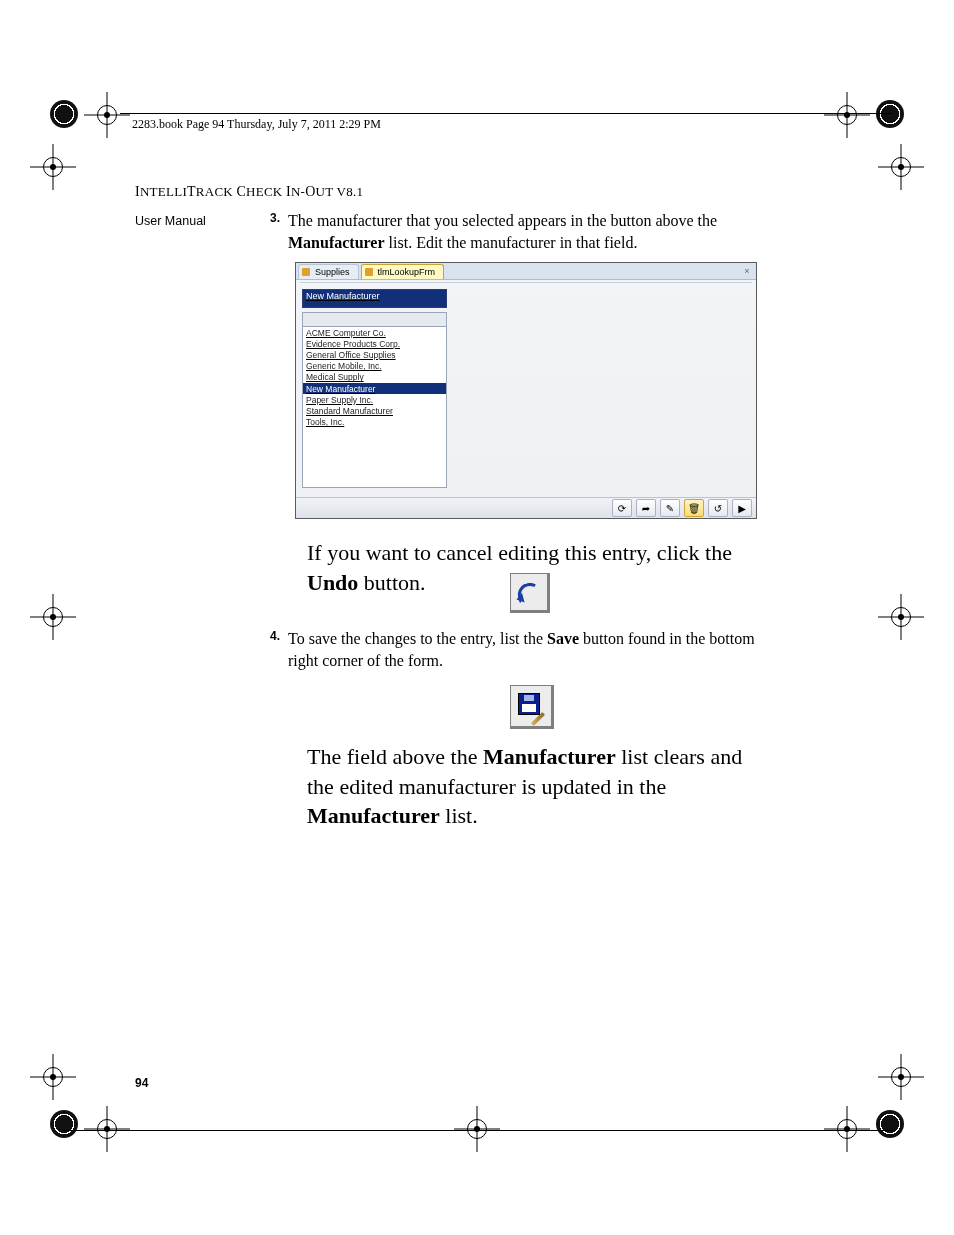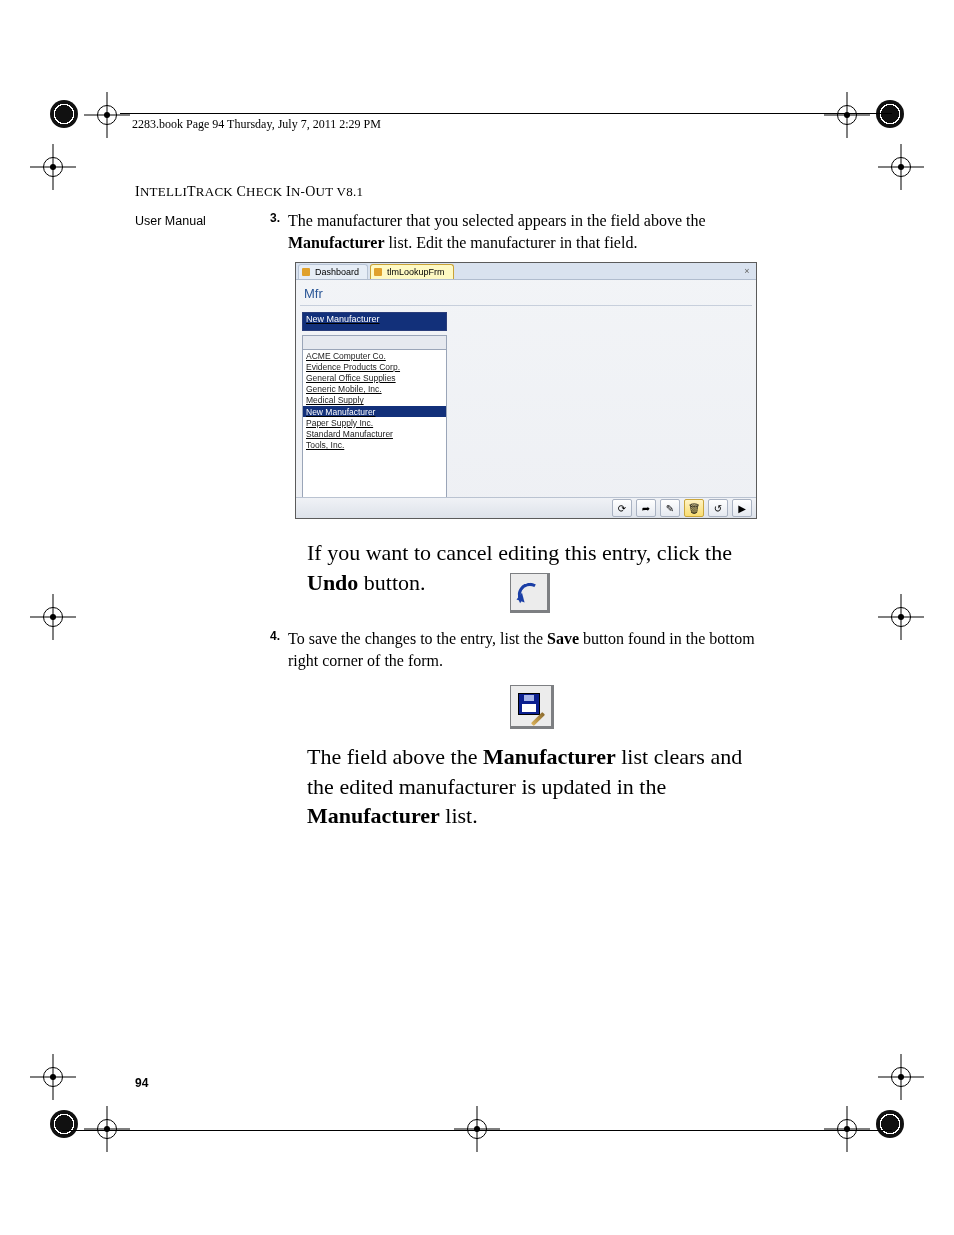--- a/index.html
+++ b/index.html
@@ -142,36 +142,35 @@
 
   <div class="running-hd">2283.book  Page 94  Thursday, July 7, 2011  2:29 PM</div>
 
   <div class="doc-hd">
     <div class="title"><span style="font-size:14px;">I</span>NTELLI<span style="font-size:14px;">T</span>RACK <span style="font-size:14px;">C</span>HECK <span style="font-size:14px;">I</span>N-<span style="font-size:14px;">O</span>UT V8.1</div>
     <div class="sub">User Manual</div>
   </div>
 
   <div class="num-block" style="top:210px;">
     <span class="num">3.</span>
-    <span>The manufacturer that you selected appears in the field above the </span><b>Manufacturer</b><span> list. Edit the manufacturer in that field.</span>
+    <span>The manufacturer that you selected appears in the button above the </span><b>Manufacturer</b><span> list. Edit the manufacturer in that field.</span>
   </div>
 
   <div class="screenshot">
     <div class="tabbar">
       <div class="tab">
           <span class="mini-ico"></span>
-          <span>Dashboard</span>
+          <span>Supplies</span>
         </div>
       <div class="tab active">
           <span class="mini-ico"></span>
           <span>tlmLookupFrm</span>
         </div>
       <div class="close">×</div>
     </div>
-    <div class="mfr-title">Mfr</div>
     <div class="divider"></div>
     <div class="body-row">
       <div class="left-col">
         <div class="edit-field">New Manufacturer</div>
         <div class="hdr-cell"></div>
         <div class="mfr-list">
           <div>ACME Computer Co.</div>
           <div>Evidence Products Corp.</div>
           <div>General Office Supplies</div>
           <div>Generic Mobile, Inc.</div>

